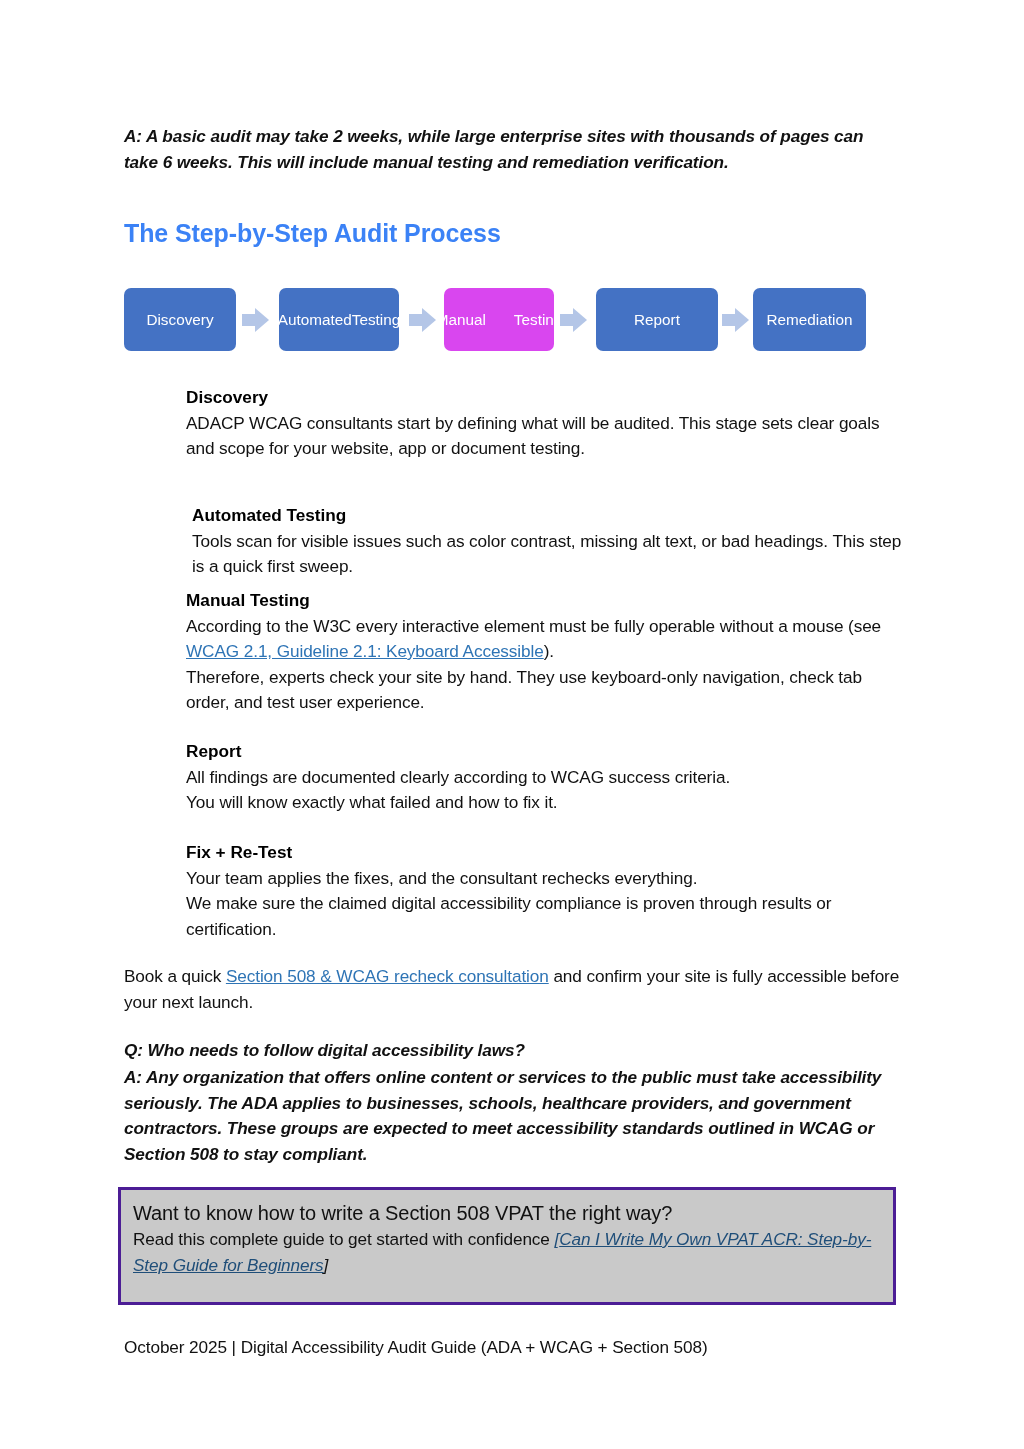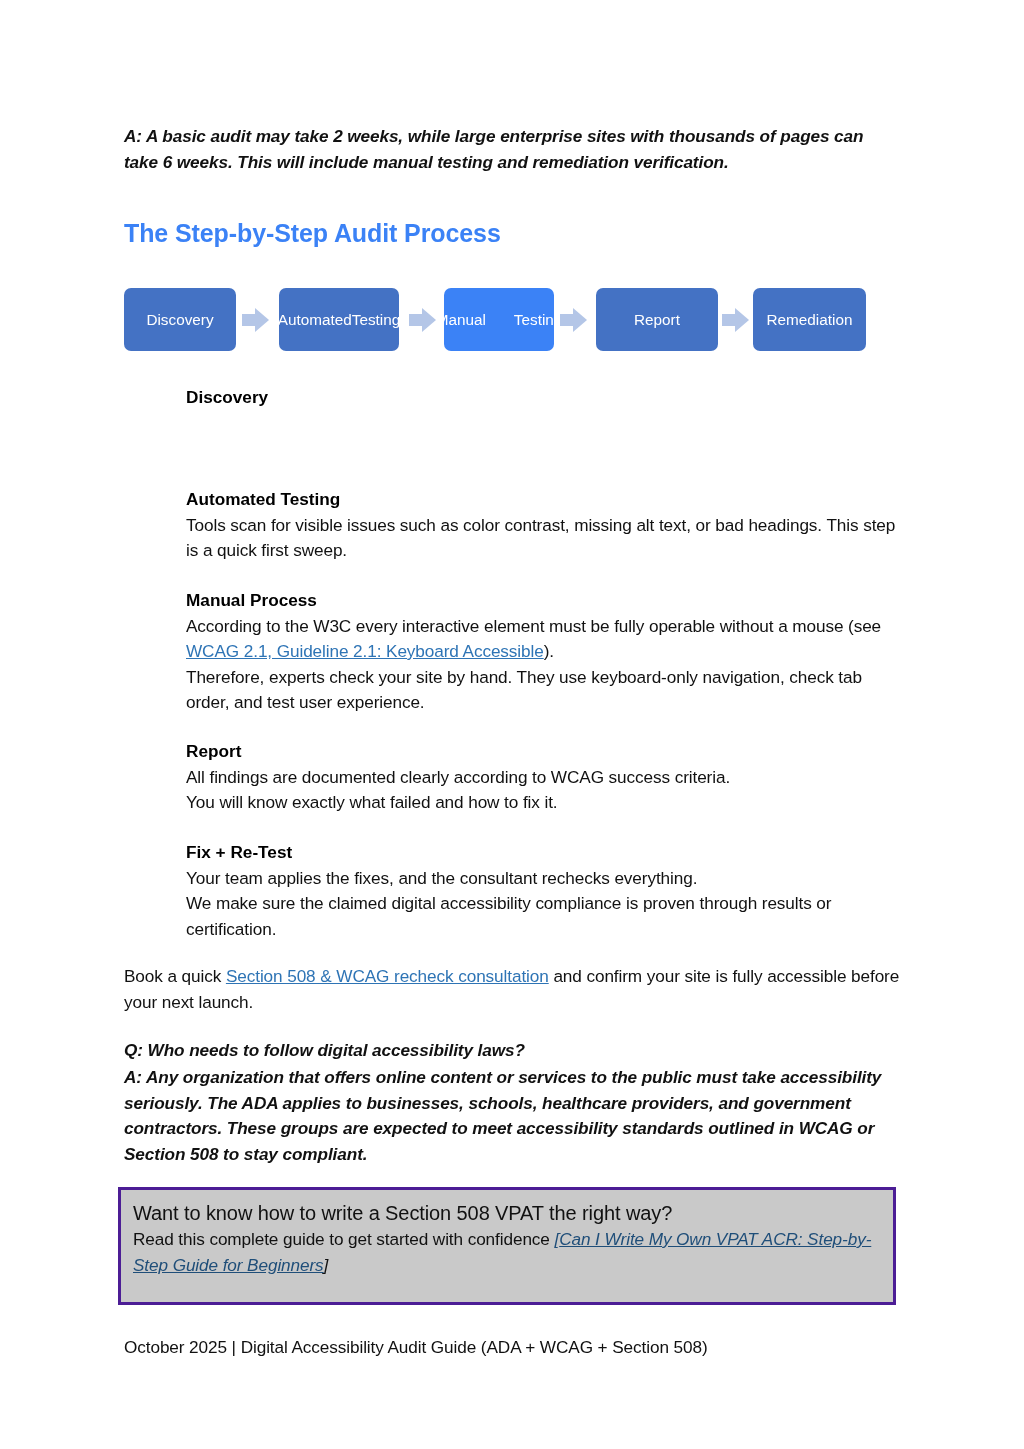--- a/index.html
+++ b/index.html
@@ -204,21 +204,21 @@
   <h2 id="section-heading">The Step-by-Step Audit Process</h2>
 
   <div id="process-flow">
       <div class="flow-box" style="left: 0px; width: 112px; background: rgb(68, 114, 196); color: rgb(255, 255, 255);">
         <div>Discovery</div>
       </div>
       <div class="flow-box" style="left: 155px; width: 120px; background: rgb(68, 114, 196); color: rgb(255, 255, 255);">
         <div>Automated</div>
         <div>Testing</div>
       </div>
-      <div class="flow-box" style="left: 320px; width: 110px; background: #3b82f6; color: rgb(255, 255, 255); gap: 28px;">
+      <div class="flow-box" style="left: 320px; width: 110px; background: #d946ef; color: rgb(255, 255, 255); gap: 28px;">
         <div>Manual</div>
         <div>Testing</div>
       </div>
       <div class="flow-box" style="left: 472px; width: 122px; background: rgb(68, 114, 196); color: rgb(255, 255, 255);">
         <div>Report</div>
       </div>
       <div class="flow-box" style="left: 629px; width: 113px; background: rgb(68, 114, 196); color: rgb(255, 255, 255);">
         <div>Remediation</div>
       </div>
       <div class="flow-arrow" style="left: 118px;">
@@ -235,27 +235,28 @@
       </div>
       <div class="flow-arrow" style="left: 598px;">
         <div class="shaft" style="background: rgb(180, 198, 231);"></div>
         <div class="head" style="border-left-color: rgb(180, 198, 231);"></div>
       </div>
     </div>
 
   <div id="steps-container">
       <div class="step-block" style="top: 385px;">
         <div class="step-title">Discovery</div>
-      </div>
-      <div class="step-block" style="top: 487px;">
+        <div class="step-body"><span>ADACP WCAG consultants start by defining what will be audited. This stage sets clear goals and scope for your website, app or document testing.</span></div>
+      </div>
+      <div class="step-block" style="top: 503px; margin-left: 6px;">
         <div class="step-title">Automated Testing</div>
         <div class="step-body"><span>Tools scan for visible issues such as color contrast, missing alt text, or bad headings. This step is a quick first sweep.</span></div>
       </div>
       <div class="step-block" style="top: 588px;">
-        <div class="step-title">Manual Process</div>
+        <div class="step-title">Manual Testing</div>
         <div class="step-body"><span>According to the W3C every interactive element must be fully operable without a mouse (see </span><span class="link" style="color: rgb(46, 116, 181);">WCAG 2.1, Guideline 2.1: Keyboard Accessible</span><span>).</span></div>
         <div class="step-body"><span>Therefore, experts check your site by hand. They use keyboard-only navigation, check tab order, and test user experience.</span></div>
       </div>
       <div class="step-block" style="top: 739px;">
         <div class="step-title">Report</div>
         <div class="step-body"><span>All findings are documented clearly according to WCAG success criteria.</span></div>
         <div class="step-body"><span>You will know exactly what failed and how to fix it.</span></div>
       </div>
       <div class="step-block" style="top: 840px;">
         <div class="step-title">Fix + Re-Test</div>

